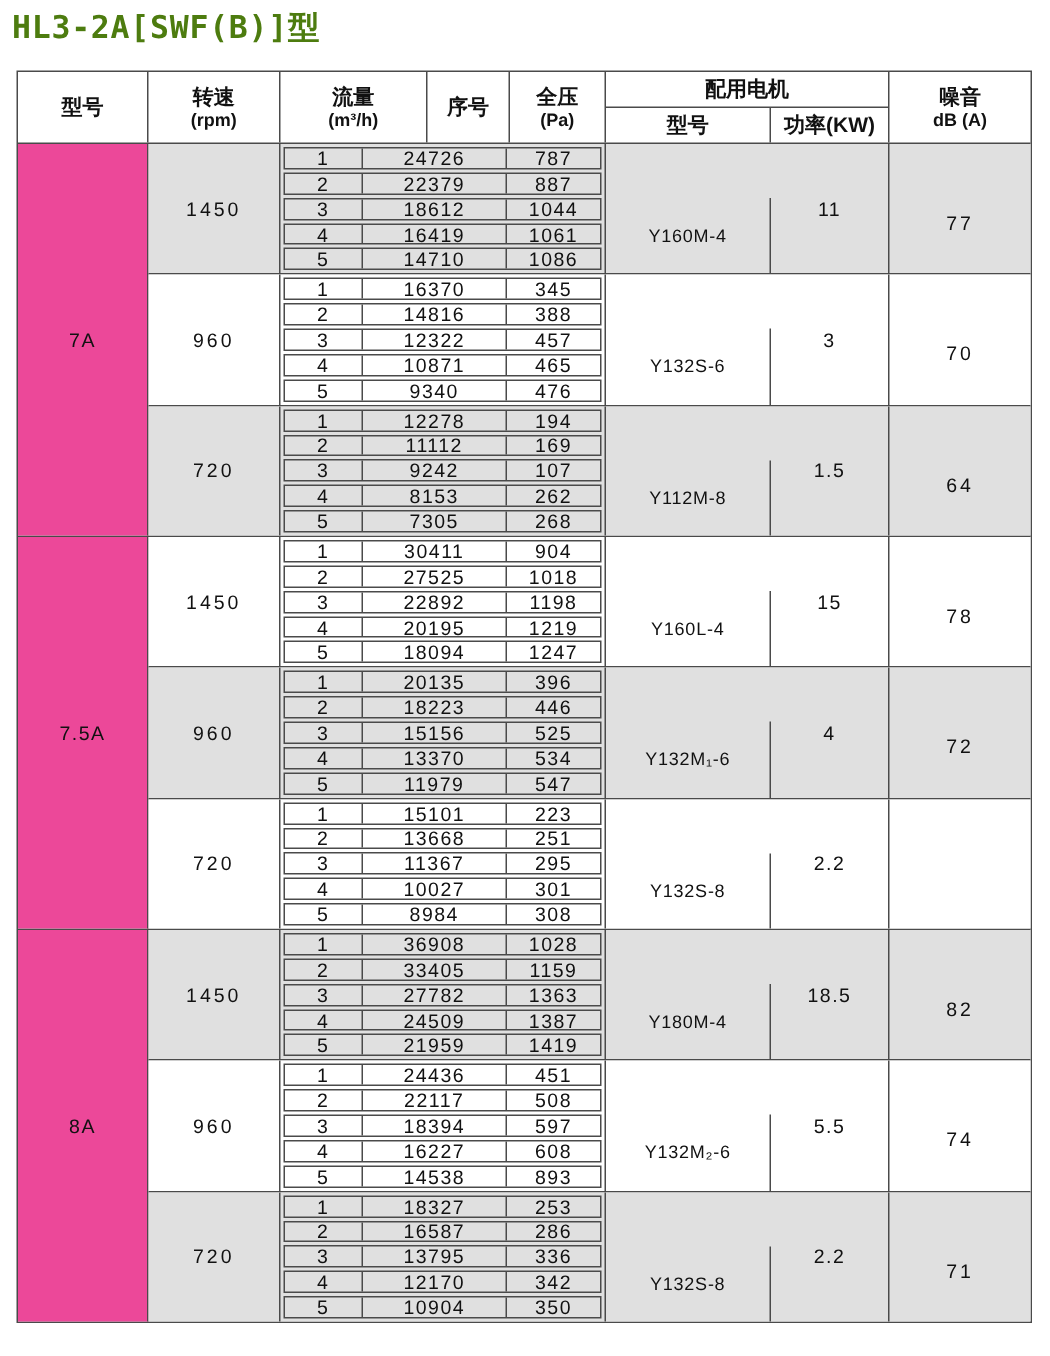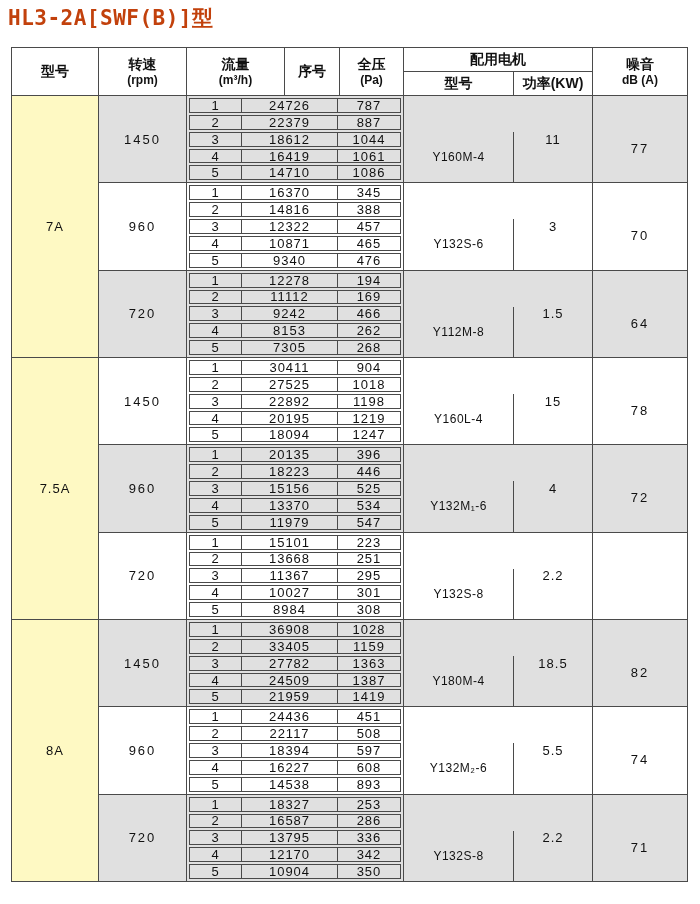--- a/index.html
+++ b/index.html
@@ -5,21 +5,21 @@
   * { margin:0; padding:0; box-sizing:border-box; }
   html,body { background:#fff; }
   .page {
     position:relative; width:700px; height:904px; background:#ffffff;
     font-family:"Liberation Sans","DejaVu Sans",sans-serif; color:#111;
     overflow:hidden;
   }
   .title {
     position:absolute; left:8px; top:4px;
     font-family:"DejaVu Sans Mono","Liberation Mono",monospace;
-    font-weight:bold; font-size:21px; letter-spacing:0.5px; color:#c2410c;
+    font-weight:bold; font-size:21px; letter-spacing:0.5px; color:#4d7c0f;
   }
   .tbl {
     position:absolute; left:11px; top:47px; width:677px; height:835px;
     border:1px solid var(--border); display:flex; flex-direction:column; background:#fff;
   }
   .thead { display:flex; height:48px; border-bottom:1px solid var(--border); flex:none; }
   .th {
     border-right:1px solid var(--border); display:flex; flex-direction:column;
     align-items:center; justify-content:center; font-weight:bold; font-size:14px; line-height:1.2;
   }
@@ -27,21 +27,21 @@
   .c8{flex:1; border-right:none;}
   .sub{font-size:12px;}
   .th-motor { width:189px; border-right:1px solid var(--border); display:flex; flex-direction:column; font-weight:bold; font-size:14px; }
   .mg-top { height:24px; border-bottom:1px solid var(--border); display:flex; align-items:center; justify-content:center; }
   .mg-bottom { flex:1; display:flex; }
   .mg-model { width:110px; border-right:1px solid var(--border); display:flex; align-items:center; justify-content:center; }
   .mg-power { flex:1; display:flex; align-items:center; justify-content:center; }
   .tbody { flex:1; display:flex; flex-direction:column; min-height:0; }
   .section { flex:1; display:flex; border-bottom:1px solid var(--border); min-height:0; }
   .section:last-child { border-bottom:none; }
-  .model-cell { width:87px; border-right:1px solid var(--border); display:flex; align-items:center; justify-content:center; font-size:13px; letter-spacing:1px; background:#fef9c3; }
+  .model-cell { width:87px; border-right:1px solid var(--border); display:flex; align-items:center; justify-content:center; font-size:13px; letter-spacing:1px; background:#ec4899; }
   .groups { flex:1; display:flex; flex-direction:column; min-height:0; }
   .group { flex:1; display:flex; border-bottom:1px solid var(--border); min-height:0; background:#fff; }
   .group:last-child { border-bottom:none; }
   .group.shaded { background:var(--shaded); }
   .speed-cell { width:88px; border-right:1px solid var(--border); display:flex; align-items:center; justify-content:center; font-size:13px; letter-spacing:2px; }
   .subtable { width:217px; border-right:1px solid var(--border); display:flex; flex-direction:column; padding:2px; gap:2px; min-height:0; }
   .rowbox { flex:1; display:flex; border:1px solid var(--border); min-height:0; }
   .rc { display:flex; align-items:center; justify-content:center; font-size:13px; letter-spacing:1px; }
   .seq { width:52px; border-right:1px solid var(--border); }
   .flow { width:96px; border-right:1px solid var(--border); }
@@ -173,21 +173,21 @@
                   <div class="rc pres">194</div>
                 </div>
                 <div class="rowbox">
                   <div class="rc seq">2</div>
                   <div class="rc flow">11112</div>
                   <div class="rc pres">169</div>
                 </div>
                 <div class="rowbox">
                   <div class="rc seq">3</div>
                   <div class="rc flow">9242</div>
-                  <div class="rc pres">466</div>
+                  <div class="rc pres">107</div>
                 </div>
                 <div class="rowbox">
                   <div class="rc seq">4</div>
                   <div class="rc flow">8153</div>
                   <div class="rc pres">262</div>
                 </div>
                 <div class="rowbox">
                   <div class="rc seq">5</div>
                   <div class="rc flow">7305</div>
                   <div class="rc pres">268</div>

